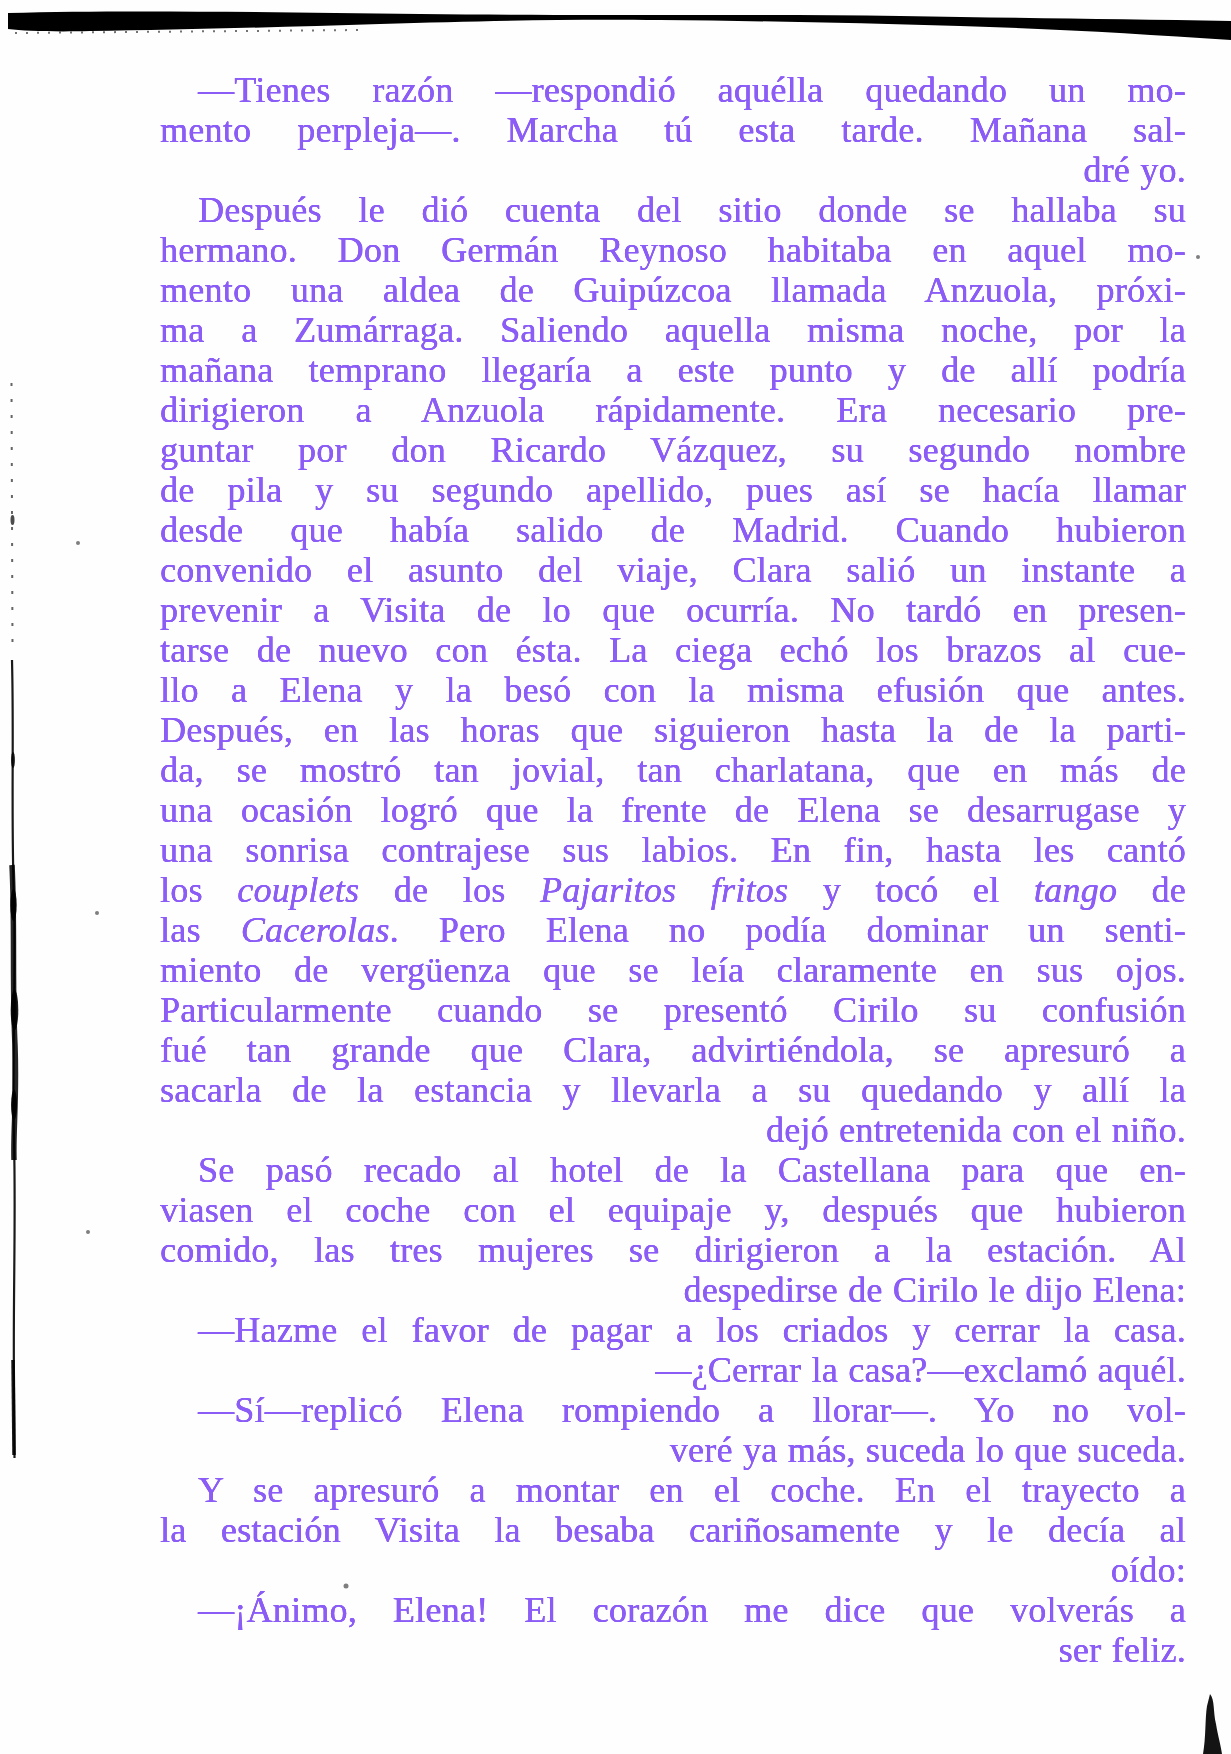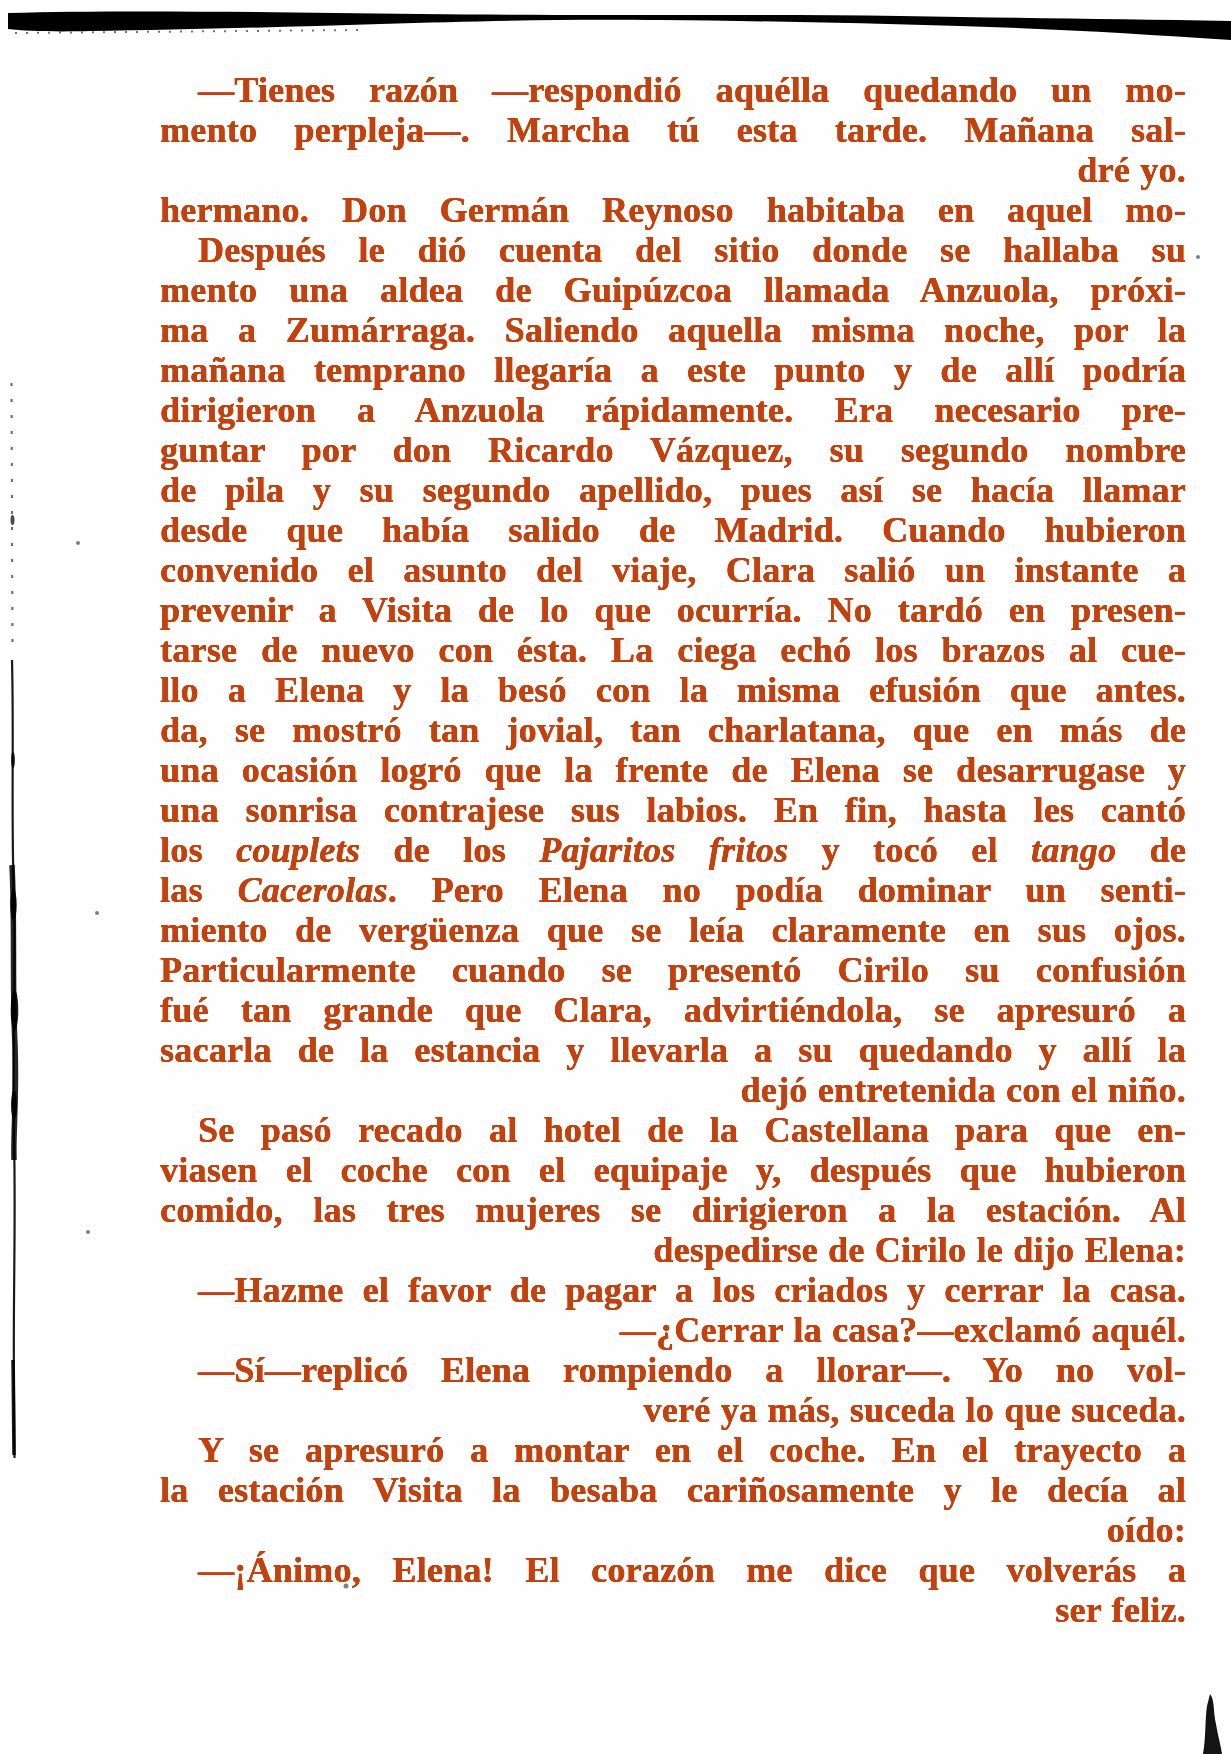--- a/index.html
+++ b/index.html
@@ -8,25 +8,24 @@
     width:1231px;height:1754px;
     background:#ffffff;
     position:relative;
     overflow:hidden;
     font-family:"Liberation Serif", serif;
   }
   .page{position:absolute;inset:0;background:#fefefe;}
   #artifacts{position:absolute;left:0;top:0;pointer-events:none;}
   #text-block{
     position:absolute;left:160px;top:70px;width:1026px;
-    color:#c2410c;
+    color:#8b5cf6;
     font-size:36px;line-height:40px;
     letter-spacing:.25px;
     word-spacing:1px;
-    font-weight:bold;
   }
   .line{
     height:40px;overflow:hidden;
     text-align:right;
     text-shadow:.35px 0 0 currentColor, 0 .25px 0 currentColor;
   }
   .line.just{text-align:justify;text-align-last:justify;}
   .line.indent{text-indent:38px;}
   .it{font-style:italic;}
 </style>
@@ -64,33 +63,34 @@
     <circle cx="88" cy="1232" r="2" fill="#000000"></circle>
     <circle cx="346" cy="1586" r="2.5" fill="#000000"></circle>
     <circle cx="1155" cy="1368" r="1.8" fill="#000000"></circle>
   </g>
 </svg>
 
 <div id="text-block">
     <div class="line indent just"><span>—Tienes razón —respondió aquélla quedando un mo-</span></div>
     <div class="line just"><span>mento perpleja—. Marcha tú esta tarde. Mañana sal-</span></div>
     <div class="line"><span>dré yo.</span></div>
+    <div class="line indent just"><span>Después le dió cuenta del sitio donde se hallaba su</span></div>
     <div class="line just"><span>hermano. Don Germán Reynoso habitaba en aquel mo-</span></div>
-    <div class="line indent just"><span>Después le dió cuenta del sitio donde se hallaba su</span></div>
     <div class="line just"><span>mento una aldea de Guipúzcoa llamada Anzuola, próxi-</span></div>
     <div class="line just"><span>ma a Zumárraga. Saliendo aquella misma noche, por la</span></div>
     <div class="line just"><span>mañana temprano llegaría a este punto y de allí podría</span></div>
     <div class="line just"><span>dirigieron a Anzuola rápidamente. Era necesario pre-</span></div>
     <div class="line just"><span>guntar por don Ricardo Vázquez, su segundo nombre</span></div>
     <div class="line just"><span>de pila y su segundo apellido, pues así se hacía llamar</span></div>
     <div class="line just"><span>desde que había salido de Madrid. Cuando hubieron</span></div>
     <div class="line just"><span>convenido el asunto del viaje, Clara salió un instante a</span></div>
     <div class="line just"><span>prevenir a Visita de lo que ocurría. No tardó en presen-</span></div>
     <div class="line just"><span>tarse de nuevo con ésta. La ciega echó los brazos al cue-</span></div>
     <div class="line just"><span>llo a Elena y la besó con la misma efusión que antes.</span></div>
+    <div class="line just"><span>Después, en las horas que siguieron hasta la de la parti-</span></div>
     <div class="line just"><span>da, se mostró tan jovial, tan charlatana, que en más de</span></div>
     <div class="line just"><span>una ocasión logró que la frente de Elena se desarrugase y</span></div>
     <div class="line just"><span>una sonrisa contrajese sus labios. En fin, hasta les cantó</span></div>
     <div class="line just"><span>los </span><span class="it">couplets</span><span> de los </span><span class="it">Pajaritos fritos</span><span> y tocó el </span><span class="it">tango</span><span> de</span></div>
     <div class="line just"><span>las </span><span class="it">Cacerolas</span><span>. Pero Elena no podía dominar un senti-</span></div>
     <div class="line just"><span>miento de vergüenza que se leía claramente en sus ojos.</span></div>
     <div class="line just"><span>Particularmente cuando se presentó Cirilo su confusión</span></div>
     <div class="line just"><span>fué tan grande que Clara, advirtiéndola, se apresuró a</span></div>
     <div class="line just"><span>sacarla de la estancia y llevarla a su quedando y allí la</span></div>
     <div class="line"><span>dejó entretenida con el niño.</span></div>

